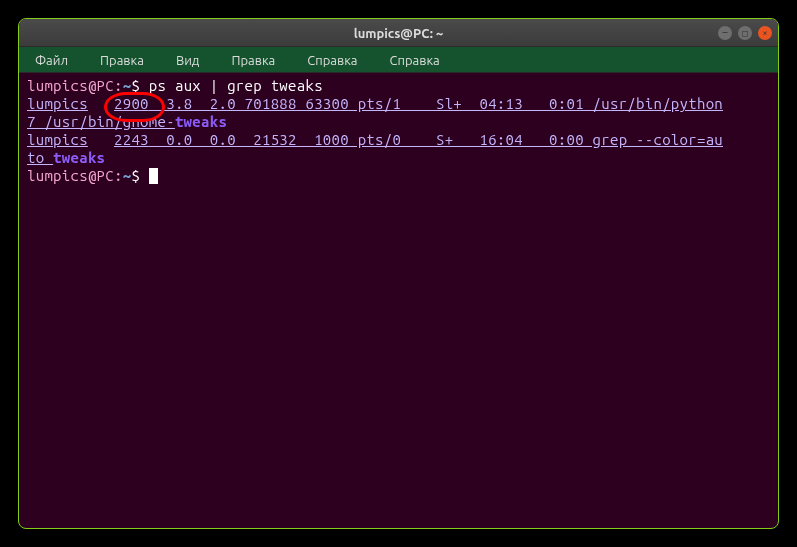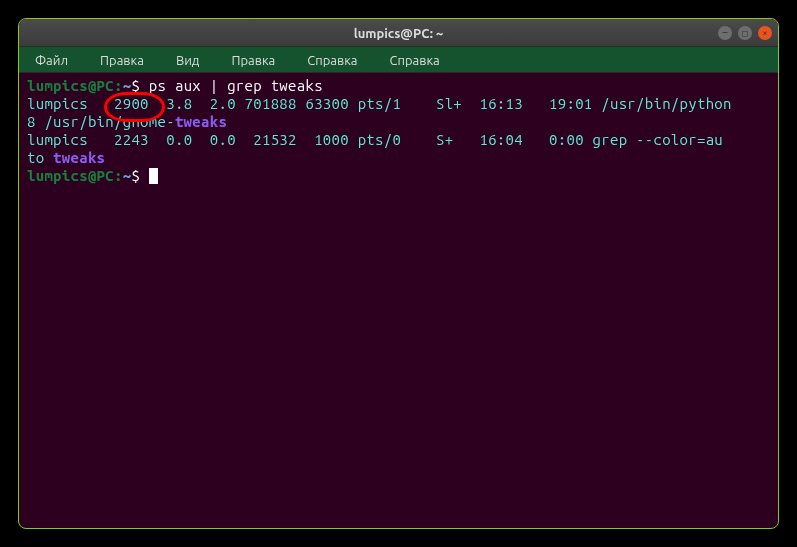--- a/index.html
+++ b/index.html
@@ -78,25 +78,25 @@
     }
     .terminal-content {
       padding: 4px 8px;
       font-size: 15px;
       line-height: 18px;
       font-family: 'Ubuntu Mono', 'DejaVu Sans Mono', monospace;
       color: #ffffff;
       letter-spacing: 0.3px;
       white-space: pre;
     }
-    .prompt-user { color: #15803d; font-weight: bold; margin-top: 30px; }
+    .prompt-user { color: #f9a8d4; font-weight: normal; margin-top: 30px; }
     .prompt-path { color: #729fcf; font-weight: bold; }
     .prompt-dollar { color: #ffffff; }
     .command { color: #ffffff; }
-    .output { color: #5eead4; }
+    .output { color: #c4b5fd; text-decoration: underline; }
     .highlight-red { color: #8b5cf6; font-weight: bold; }
     .cursor {
       display: inline-block;
       width: 9px;
       height: 16px;
       background: #ffffff;
       vertical-align: text-bottom;
     }
     .circled {
       position: relative;
@@ -135,18 +135,18 @@
   </div>
   <div class="menubar">
     <span class="menu-item">Файл</span>
     <span class="menu-item">Правка</span>
     <span class="menu-item">Вид</span>
     <span class="menu-item">Правка</span>
     <span class="menu-item">Справка</span>
     <span class="menu-item">Справка</span>
   </div>
   <div class="terminal-content"><span class="prompt-user">lumpics@PC</span><span class="prompt-user">:</span><span class="prompt-path">~</span><span class="prompt-dollar">$</span> <span class="command">ps aux | grep tweaks</span>
-<span class="output">lumpics</span>   <span class="circled output">2900</span><span class="output">  3.8  2.0 701888 63300 pts/1    Sl+  16:13   19:01 /usr/bin/python</span>
-<span class="output">8 /usr/bin/gnome-</span><span class="highlight-red">tweaks</span>
+<span class="output">lumpics</span>   <span class="circled output">2900</span><span class="output">  3.8  2.0 701888 63300 pts/1    Sl+  04:13   0:01 /usr/bin/python</span>
+<span class="output">7 /usr/bin/gnome-</span><span class="highlight-red">tweaks</span>
 <span class="output">lumpics</span>   <span class="output">2243</span><span class="output">  0.0  0.0  21532  1000 pts/0    S+   16:04   0:00 grep --color=au</span>
 <span class="output">to </span><span class="highlight-red">tweaks</span>
 <span class="prompt-user">lumpics@PC</span><span class="prompt-user">:</span><span class="prompt-path">~</span><span class="prompt-dollar">$</span> <span class="cursor"></span></div>
 </div>
 
 </body></html>

